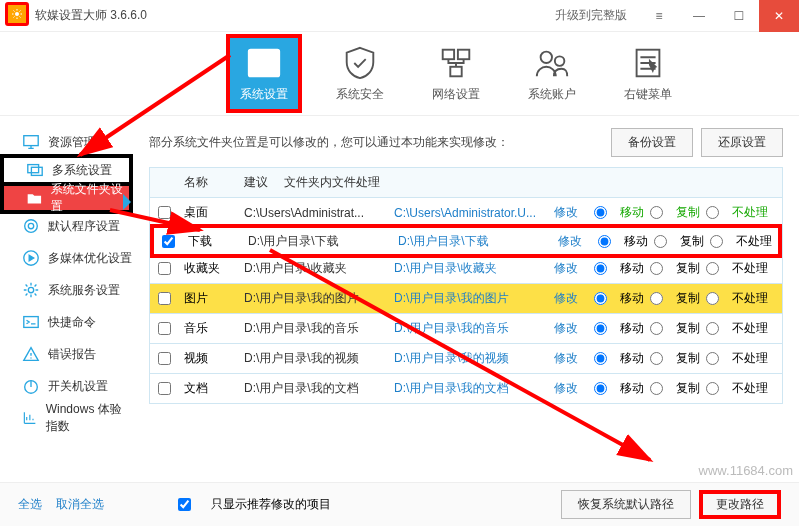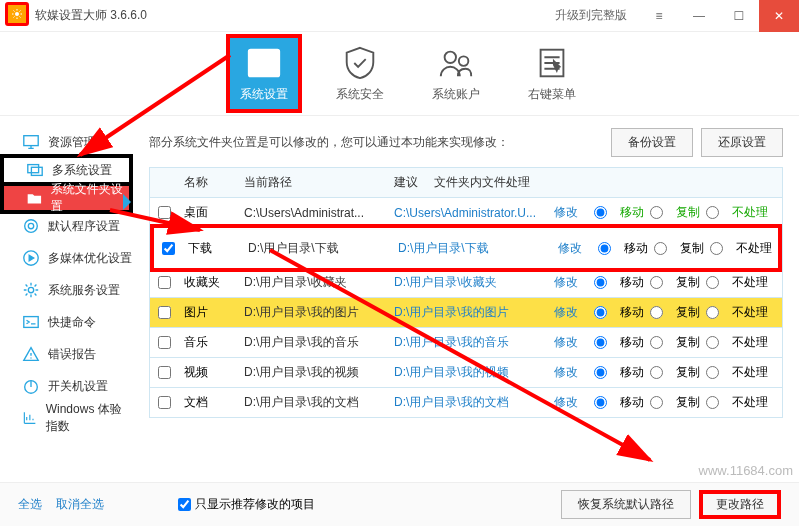--- a/index.html
+++ b/index.html
@@ -39,21 +39,21 @@
 .c-tgt{width:160px}
 .c-sug{width:40px;color:#1e7fc9}
 .c-ops{flex:1;display:flex;gap:6px;align-items:center}
 .trow .c-tgt{color:#1e7fc9}
 .trow.sel{background:#fde047}
 .radio{display:inline-flex;align-items:center;gap:13px}
 .radio input{margin:0}
 .green{color:#14a800}
 .footer{position:absolute;left:0;right:0;bottom:0;height:44px;display:flex;align-items:center;padding:0 18px;background:#fafafa;border-top:1px solid #eee}
 .footer .link{color:#1e7fc9;margin-right:14px}
-.footer .chkrow{display:flex;align-items:center;gap:4px;margin-left:60px}
+.footer .chkrow{display:flex;align-items:center;gap:20px;margin-left:60px}
 .footer .spacer{flex:1}
 .footer .btn.red{border:4px solid red;padding:2px 13px}
 .wm{position:absolute;right:6px;bottom:48px;color:#bbb;font-size:13px}
 .arrow{position:absolute;pointer-events:none}
 input[type=checkbox]{width:13px;height:13px}
 </style>
 </head>
 <body>
 
 <div class="titlebar">
@@ -89,20 +89,31 @@
         <svg viewBox="0 0 40 40" stroke="#555" fill="none" stroke-width="2">
           <path d="M20 4l14 5v10c0 9-6 15-14 17C12 34 6 28 6 19V9z"></path>
           <path d="M14 20l4 4 8-8"></path>
         </svg>
       </div>
     <span>系统安全</span>
   </div>
   <div class="toolbtn">
     <div class="ticon">
         <svg viewBox="0 0 40 40" stroke="#555" fill="none" stroke-width="2">
+          <rect x="6" y="6" width="12" height="10"></rect>
+          <rect x="22" y="6" width="12" height="10"></rect>
+          <rect x="14" y="24" width="12" height="10"></rect>
+          <path d="M12 16v4h16v-4M20 20v4"></path>
+        </svg>
+      </div>
+    <span>网络设置</span>
+  </div>
+  <div class="toolbtn">
+    <div class="ticon">
+        <svg viewBox="0 0 40 40" stroke="#555" fill="none" stroke-width="2">
           <circle cx="14" cy="14" r="6"></circle>
           <circle cx="28" cy="18" r="5"></circle>
           <path d="M4 34c0-6 5-10 10-10s10 4 10 10M22 34c0-5 3-8 8-8s6 3 6 8"></path>
         </svg>
       </div>
     <span>系统账户</span>
   </div>
   <div class="toolbtn">
     <div class="ticon">
         <svg viewBox="0 0 40 40" stroke="#555" fill="none" stroke-width="2">
@@ -211,21 +222,20 @@
     <div class="topdesc">
       <span class="desc">部分系统文件夹位置是可以修改的，您可以通过本功能来实现修改：</span>
       <button class="btn">备份设置</button>
       <button class="btn">还原设置</button>
     </div>
 
     <div class="table">
       <div class="thead">
         <div class="cell c-chk"></div>
         <div class="cell c-name">名称</div>
-        <div class="cell c-cur">当前路径</div>
         <div class="cell c-sug" style="color:#333">建议</div>
         <div class="cell c-ops">文件夹内文件处理</div>
       </div>
       <div id="rows">
           <div class="trow">
             <div class="cell c-chk">
               <input type="checkbox" style="">
             </div>
             <div class="cell c-name">桌面</div>
             <div class="cell c-cur">C:\Users\Administrat...</div>
@@ -239,21 +249,21 @@
               <label class="radio">
                 <input type="radio" style=""> 
                 <span class="green">复制</span>
               </label>
               <label class="radio">
                 <input type="radio" style=""> 
                 <span class="green">不处理</span>
               </label>
             </div>
           </div>
-          <div class="trow" style="border: 4px solid red; margin: -4px 0px; height: 48px;">
+          <div class="trow" style="border: 4px solid red; margin: -4px 0px; height: 34px;">
             <div class="cell c-chk">
               <input type="checkbox" checked="" style="">
             </div>
             <div class="cell c-name">下载</div>
             <div class="cell c-cur">D:\用户目录\下载</div>
             <div class="cell c-tgt">D:\用户目录\下载</div>
             <div class="cell c-sug">修改</div>
             <div class="cell c-ops">
               <label class="radio">
                 <input type="radio" checked="" style=""> 

